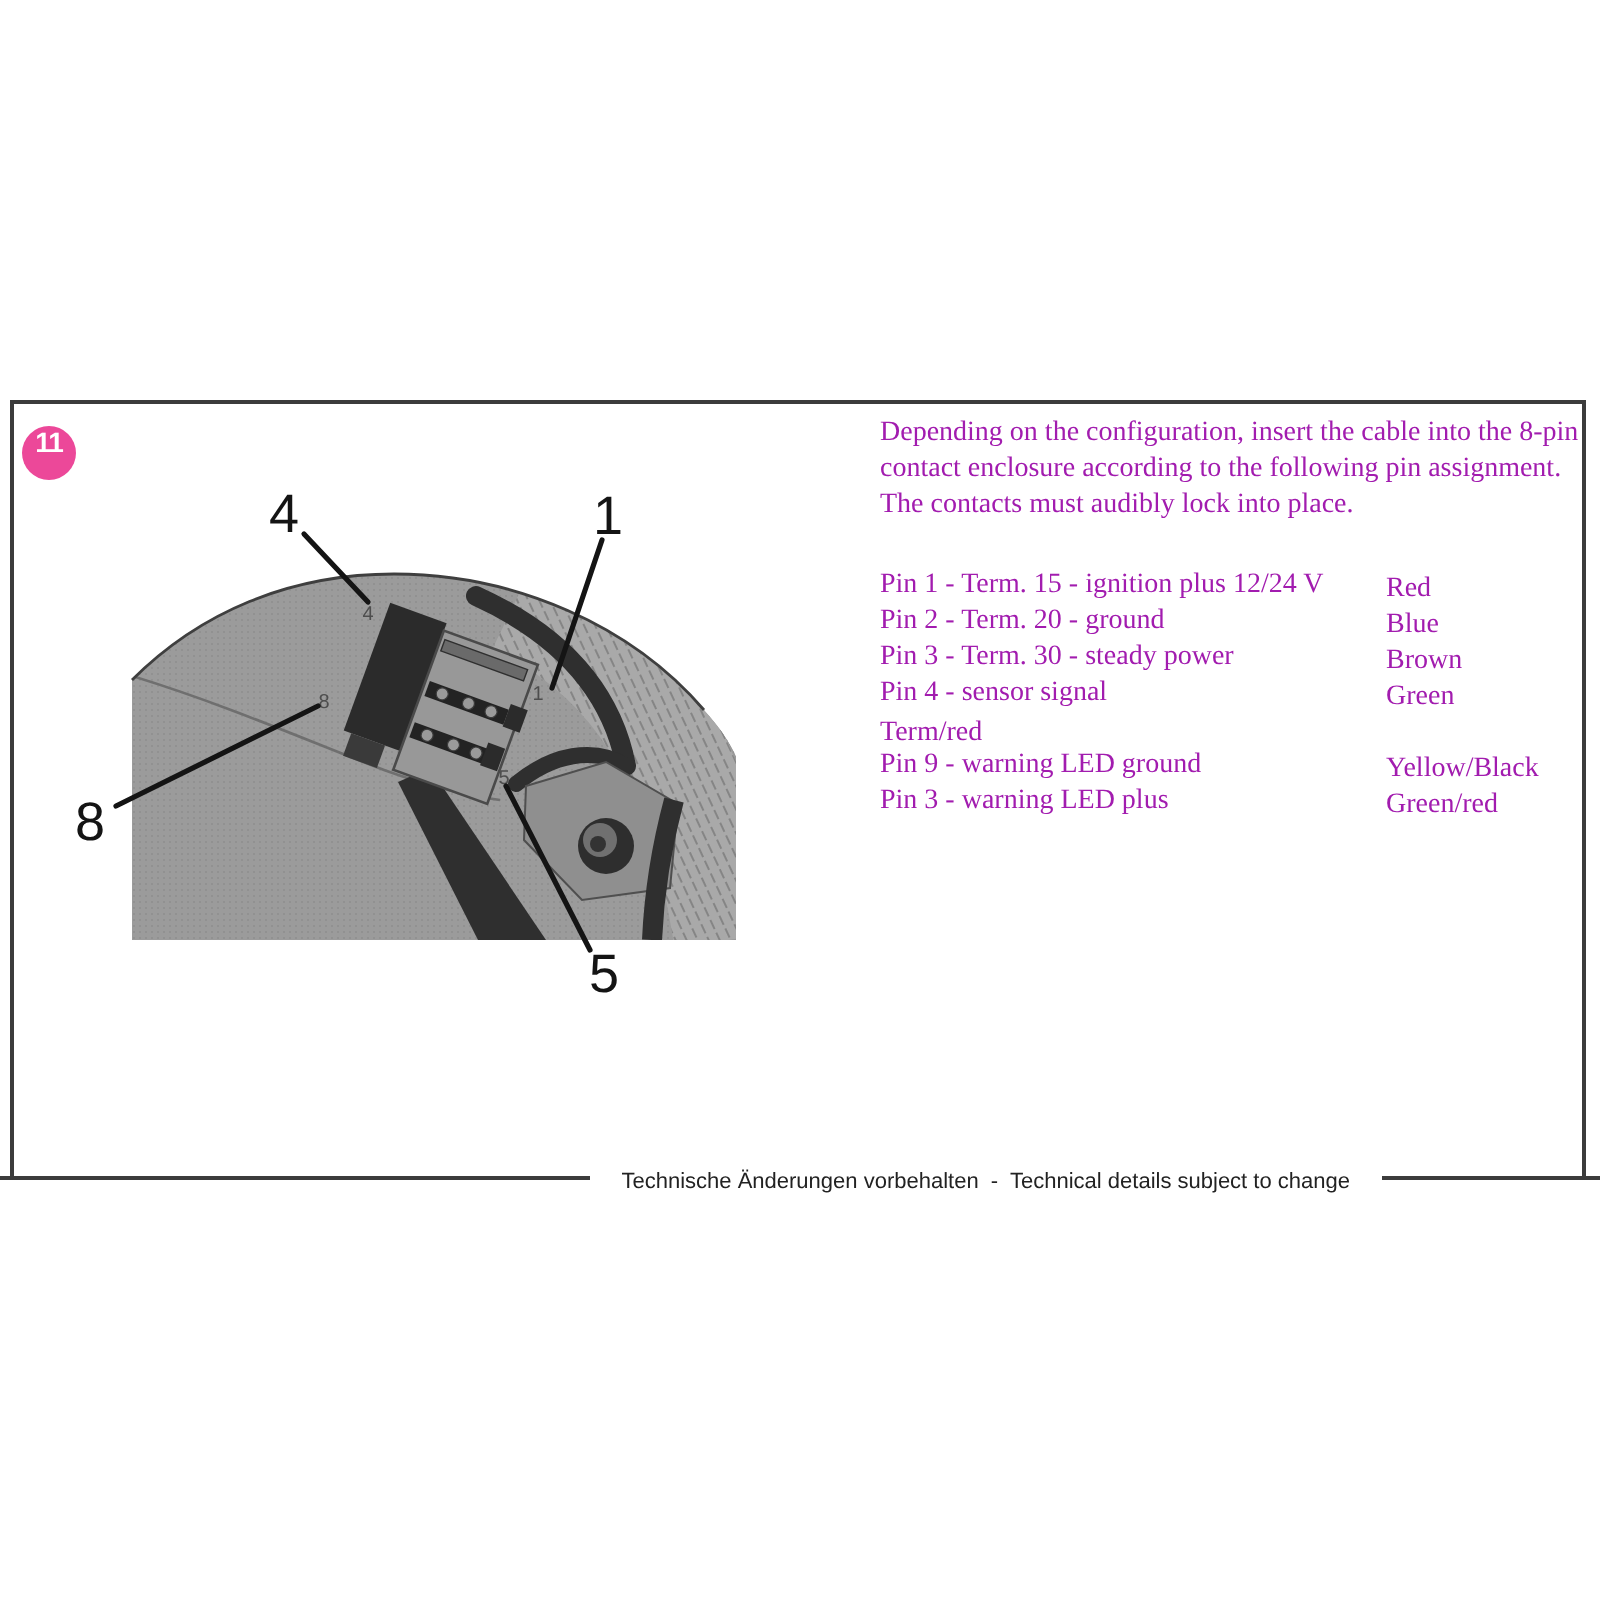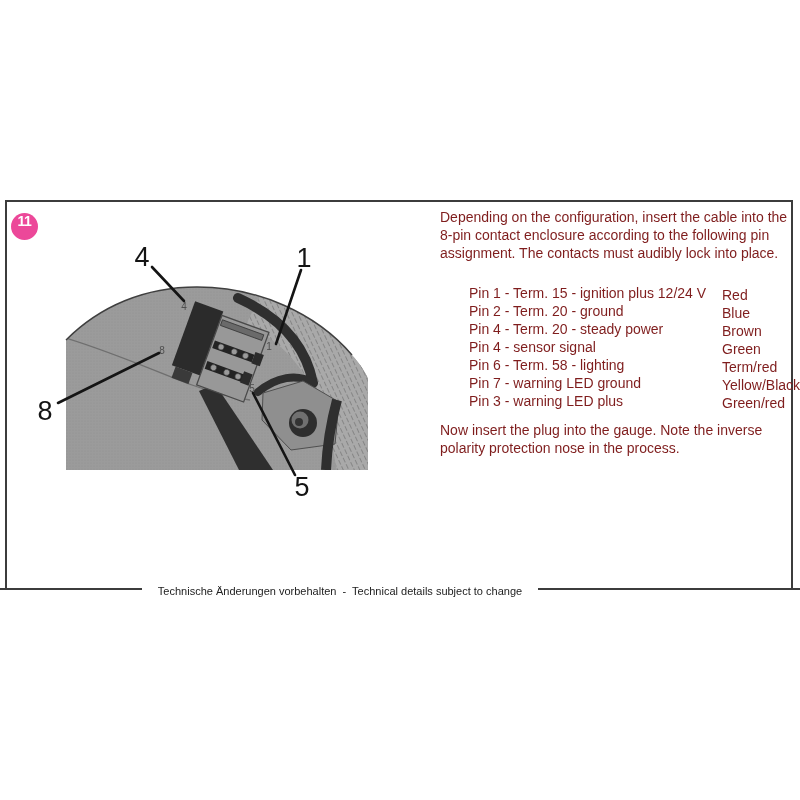--- a/index.html
+++ b/index.html
@@ -12,34 +12,34 @@
     border:2px solid #3c3c3c;border-bottom:none;box-sizing:border-box;background:#fff;
   }
   .step-badge{
     position:absolute;left:11px;top:213px;width:27px;height:27px;border-radius:50%;
     background:#ec4899;color:#ffffff;display:flex;align-items:flex-start;justify-content:center;
     font-size:14px;font-weight:700;letter-spacing:-0.5px;
   }
   .diagram-svg{position:absolute;left:30px;top:240px;width:355px;height:266px;}
   .right-col{
     position:absolute;left:440px;top:208px;width:356px;
-    font-size:14px;line-height:18px;color:#7f1d1d;
+    font-size:14px;line-height:18px;color:#a21caf;font-family:Liberation Serif, serif;
   }
   .intro{margin:0;}
   .pin-list{margin-top:22px;}
   .pin-row{display:flex;}
-  .pin-row .pin{width:253px;flex:none;margin-left:29px;}
+  .pin-row .pin{width:253px;flex:none;}
   .pin-row .wire{position:relative;top:2px;}
   .outro{margin:11px 0 0 0;}
   .bottom-rule{
     position:absolute;left:0;top:588px;width:800px;height:0;
     border-top:2px solid #3c3c3c;
   }
   .footer-label{
-    position:absolute;left:0;top:581px;width:680px;text-align:center;
+    position:absolute;left:11px;top:581px;width:680px;text-align:right;
   }
   .footer-label span{
     background:#ffffff;padding:0 16px;font-size:11px;color:#222;white-space:pre;
   }
   .co-label{font-size:27px;fill:#141414;}
   .engraved{font-size:10px;fill:#4e4e4e;}
 </style>
 </head>
 <body>
 
@@ -119,40 +119,38 @@
   <div class="pin-list">
     <div class="pin-row">
       <span class="pin">Pin 1 - Term. 15 - ignition plus 12/24 V</span>
       <span class="wire">Red</span>
     </div>
     <div class="pin-row">
       <span class="pin">Pin 2 - Term. 20 - ground</span>
       <span class="wire">Blue</span>
     </div>
     <div class="pin-row">
-      <span class="pin">Pin 4 - Term. 20 - steady power</span>
+      <span class="pin">Pin 3 - Term. 30 - steady power</span>
       <span class="wire">Brown</span>
     </div>
     <div class="pin-row">
       <span class="pin">Pin 4 - sensor signal</span>
       <span class="wire">Green</span>
     </div>
     <div class="pin-row">
-      <span class="pin">Pin 6 - Term. 58 - lighting</span>
       <span class="wire">Term/red</span>
     </div>
     <div class="pin-row">
-      <span class="pin">Pin 7 - warning LED ground</span>
+      <span class="pin">Pin 9 - warning LED ground</span>
       <span class="wire">Yellow/Black</span>
     </div>
     <div class="pin-row">
       <span class="pin">Pin 3 - warning LED plus</span>
       <span class="wire">Green/red</span>
     </div>
   </div>
 
-  <p class="outro">Now insert the plug into the gauge. Note the inverse polarity protection nose in the process.</p>
 </div>
 
 <div class="bottom-rule"></div>
 <div class="footer-label">
   <span>Technische Änderungen vorbehalten  -  Technical details subject to change</span>
 </div>
 
 </body></html>

